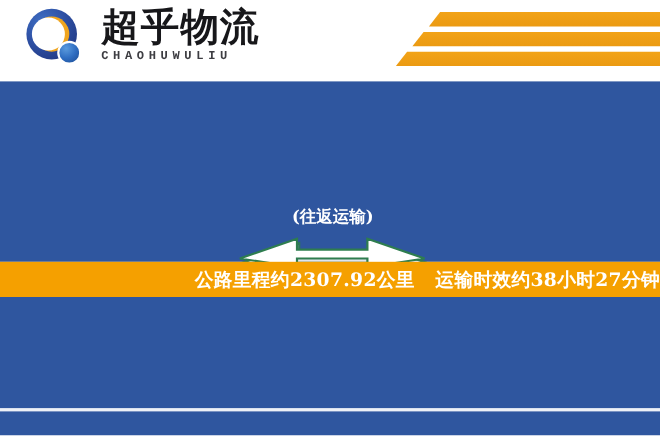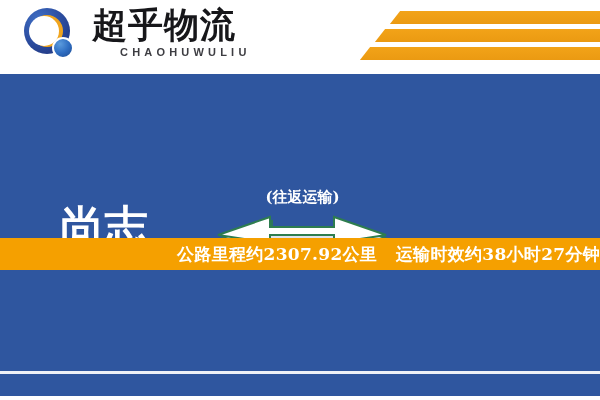--- a/index.html
+++ b/index.html
@@ -71,29 +71,28 @@
   #logo-title {
     font-family: "DejaVu Serif", "Liberation Serif", serif;
     font-weight: bold;
     font-size: 35px;
     line-height: 38px;
     color: #17171a;
     letter-spacing: 1px;
     white-space: nowrap;
   }
   #logo-sub {
-    font-family: Liberation Sans, sans-serif;
+    font-family: Liberation Mono, monospace;
     font-weight: bold;
     font-size: 11px;
     line-height: 14px;
     color: #3d3d42;
     letter-spacing: 4.2px;
     white-space: nowrap;
     margin-top: 1px;
-    margin-left: 28px;
   }
   .stripe {
     position: absolute;
     height: 13px;
     background: linear-gradient(180deg, #f2a318 0%, #eb9a12 100%);
   }
   #stripe-1 { top: 11px; left: 395px; width: 215px; transform: skewX(-38deg); }
   #stripe-2 { top: 29px; left: 380px; width: 230px; transform: skewX(-38deg); }
   #stripe-3 { top: 47px; left: 365px; width: 245px; transform: skewX(-38deg); }
 
@@ -210,21 +209,20 @@
 
     <div class="stripe" id="stripe-1"></div>
     <div class="stripe" id="stripe-2"></div>
     <div class="stripe" id="stripe-3"></div>
   </div>
 
   <div id="header-gap"></div>
 
   <div id="route-panel">
 
-    <div class="city" id="city-origin">尚志</div>
 
     <div id="route-mid">
       <div id="tag-direct">(往返运输)</div>
 
       <div id="arrow-wrap">
         <svg width="175" height="40" viewBox="0 0 175 40" xmlns="http://www.w3.org/2000/svg">
           <g transform="translate(3,2)">
             <polygon points="0,26 52,8 52,18 116,18 116,8 168,26 116,34 116,26 52,26 52,34" fill="#ffffff" stroke="#2e7d4f" stroke-width="2" stroke-linejoin="miter" transform="translate(2,2)" opacity="0.85"></polygon>
             <polygon points="0,24 52,6 52,16 116,16 116,6 168,24 116,32 116,24 52,24 52,32" fill="#ffffff" stroke="#2e7d4f" stroke-width="2" stroke-linejoin="miter"></polygon>
           </g>

